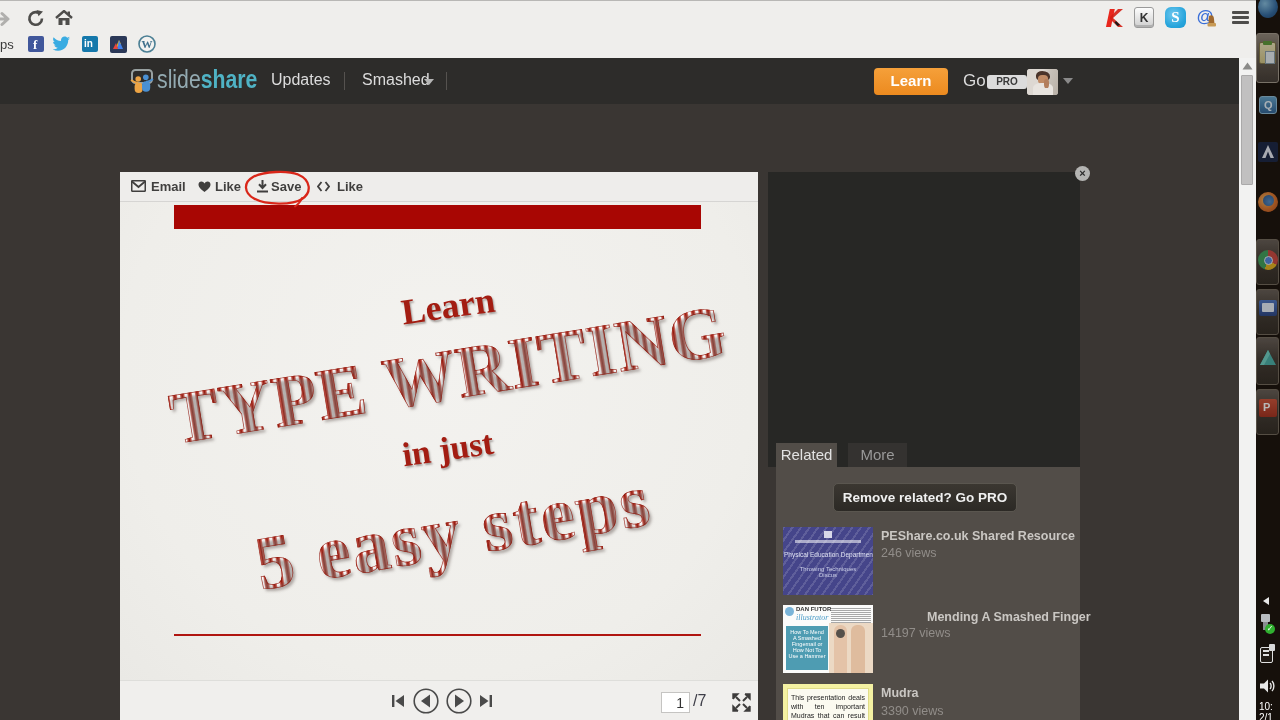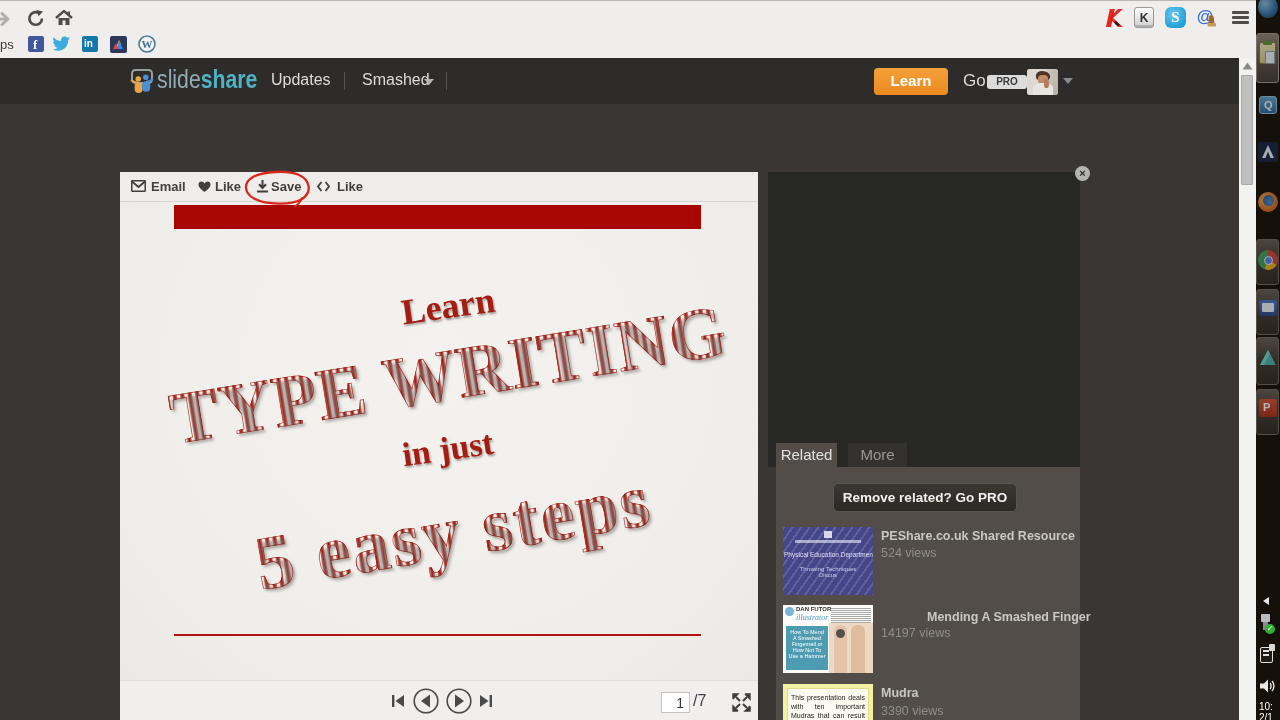--- a/index.html
+++ b/index.html
@@ -234,21 +234,21 @@
     <div id="gopro">Remove related? Go PRO</div>
 
     <div class="thumb" style="top:60px;background:#45458a;">
       <div style="position:absolute;left:0;top:0;width:90px;height:68px;background:repeating-linear-gradient(125deg,rgba(255,255,255,0.14) 0 2px,rgba(0,0,0,0) 2px 7px);"></div>
       <div style="position:absolute;left:41px;top:4px;width:8px;height:7px;background:#d8d8e8;"></div>
       <div style="position:absolute;left:12px;top:13px;width:66px;height:3px;background:rgba(255,255,255,0.55);"></div>
       <span style="position:absolute;left:1px;top:24px;width:88px;font-size:6.5px;color:#dfe2f2;text-align:center;white-space:nowrap;">Physical Education Department</span>
       <span style="position:absolute;left:2px;top:39px;width:86px;font-size:6px;color:#ccd0e8;text-align:center;">Throwing Techniques<br>Discus</span>
     </div>
     <span class="rtitle" style="top:62px;">PEShare.co.uk Shared Resource</span>
-    <span class="rviews" style="top:79px;">524 views</span>
+    <span class="rviews" style="top:79px;">246 views</span>
 
     <div class="thumb" style="top:138px;background:#fbfbfa;">
       <div style="position:absolute;left:2px;top:2px;width:9px;height:9px;border-radius:50%;background:#7ab4d8;"></div>
       <span style="position:absolute;left:13px;top:1px;font-size:6px;font-weight:bold;color:#333;">DAN FUTORAN</span>
       <span style="position:absolute;left:13px;top:8px;font-size:8px;font-style:italic;color:#4a9cc8;font-family:'Liberation Serif',serif;">illustrator</span>
       <div style="position:absolute;left:48px;top:2px;width:40px;height:16px;background:repeating-linear-gradient(#fbfbfa 0 1px,#a8a8a8 1px 2px);"></div>
       <div style="position:absolute;left:3px;top:21px;width:42px;height:44px;background:#4e9cb2;"></div>
       <span style="position:absolute;left:5px;top:24px;width:38px;font-size:5.5px;color:#fff;text-align:center;">How To Mend A Smashed Fingernail or How Not To Use a Hammer</span>
       <div style="position:absolute;left:46px;top:18px;width:44px;height:50px;background:#ecd9c4;"></div>
       <div style="position:absolute;left:51px;top:20px;width:13px;height:48px;background:#e4c3a8;border-radius:6px 6px 0 0;"></div>

